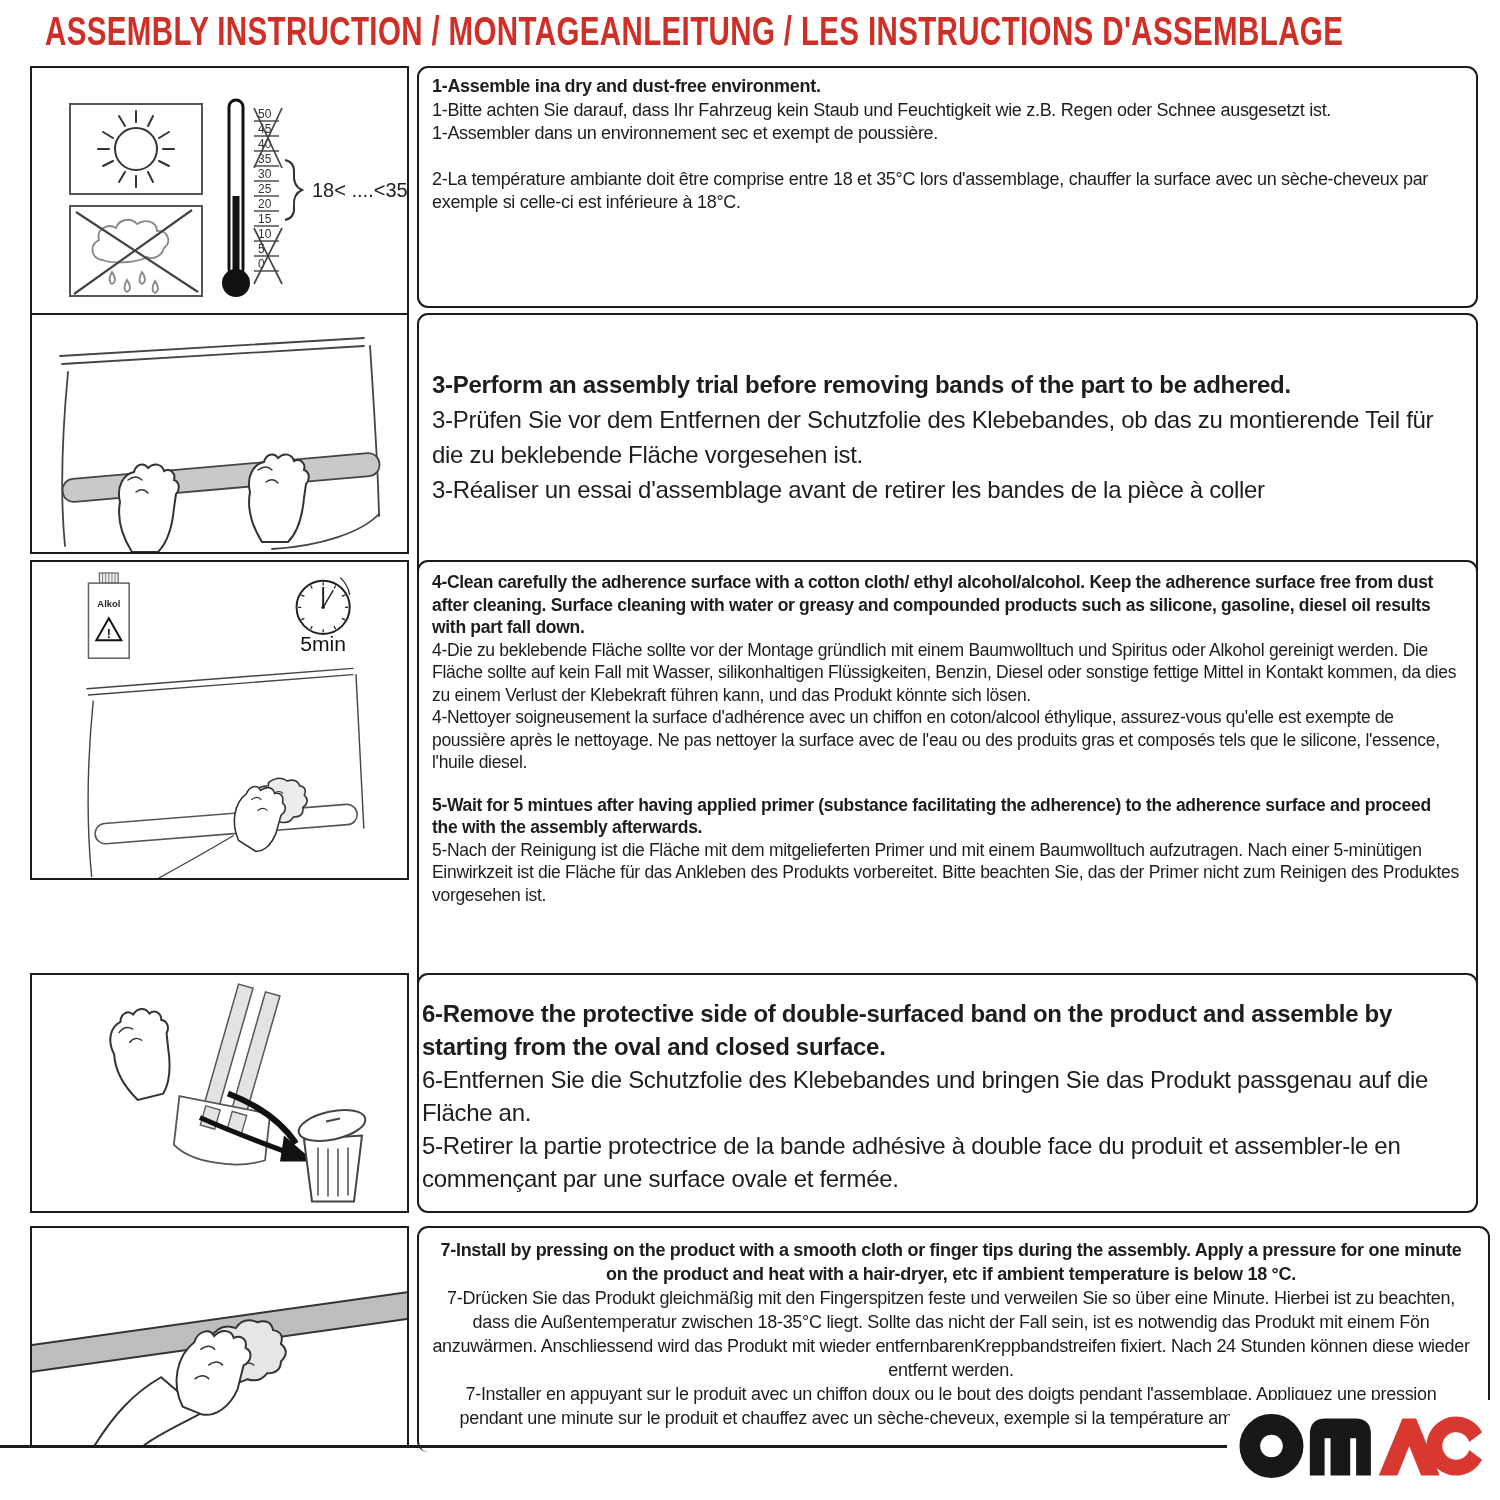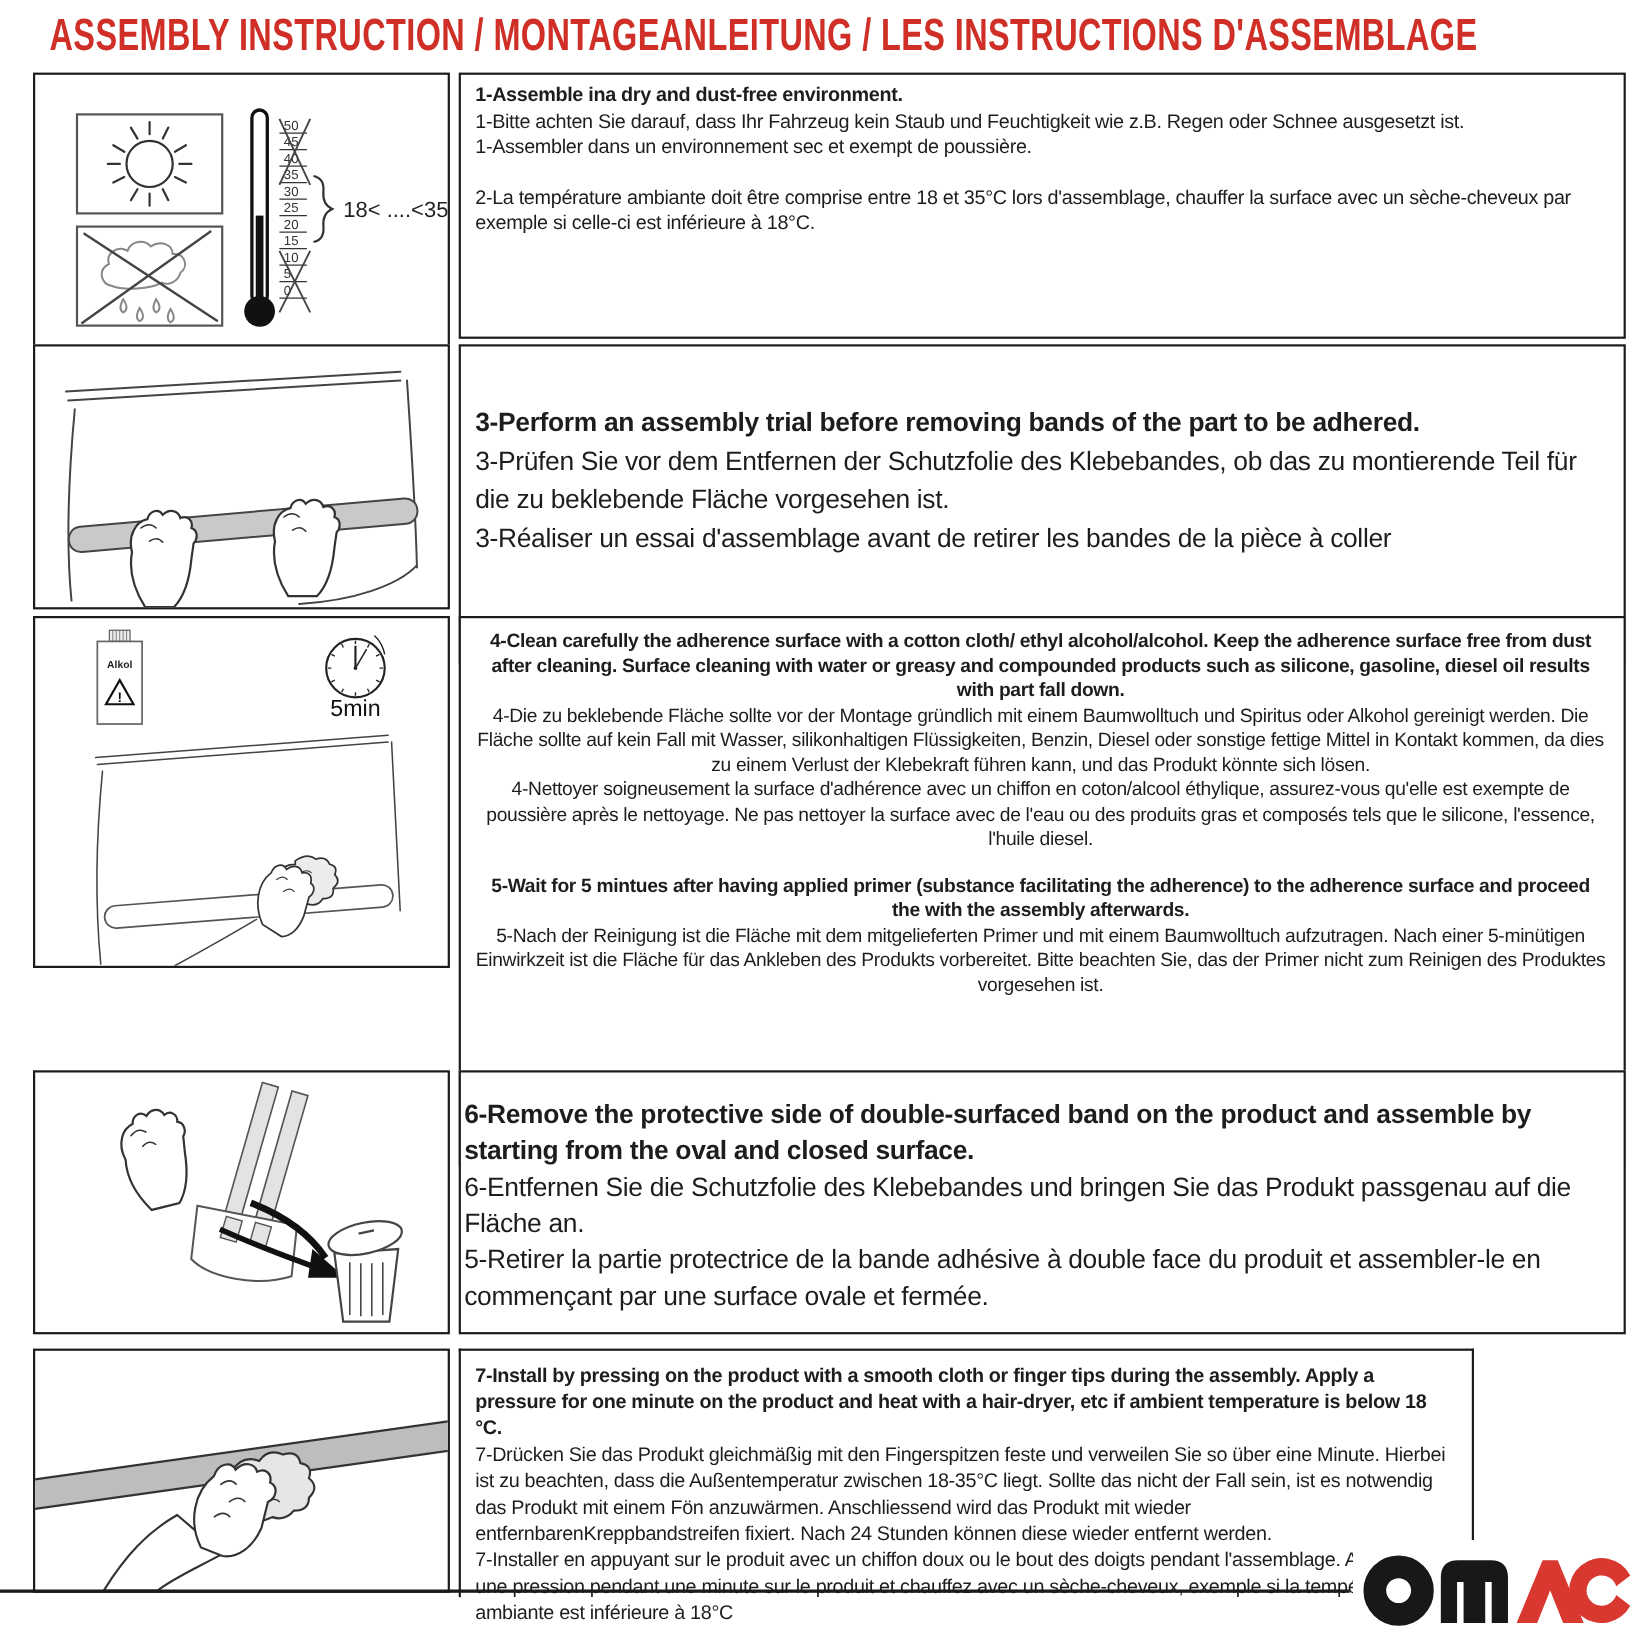--- a/index.html
+++ b/index.html
@@ -7,36 +7,36 @@
     width:1500px;height:1500px;position:relative;background:#fff;
     font-family:"Liberation Sans", sans-serif;color:#1d1d1d;overflow:hidden;
   }
   .title{
     position:absolute;left:45px;top:6px;font-size:41px;font-weight:bold;
     color:#cf2f27;white-space:nowrap;transform:scaleX(0.72);
     transform-origin:left top;letter-spacing:0.5px;line-height:50px;
   }
   .box{position:absolute;border:2px solid #1b1b1b;background:#fff;box-sizing:border-box;}
   .imgbox svg{display:block;width:100%;height:100%;}
-  .txt{letter-spacing:-0.3px;}
+  .txt{letter-spacing:-0.3px;border-radius:11px;}
   .txt p{margin:0;}
   .b{font-weight:bold;}
   .gap22{height:22px;}
   .gap20{height:20px;}
   
   #row1-img{left:30px;top:66px;width:379px;height:274px;}
   #row1-txt{left:417px;top:66px;width:1061px;height:242px;padding:7px 18px 0 13px;font-size:18px;line-height:23.5px;}
   #row2-img{left:30px;top:313px;width:379px;height:241px;}
   #row2-txt{left:417px;top:313px;width:1061px;height:290px;padding:52px 18px 0 13px;font-size:24px;line-height:35px;}
   #row3-img{left:30px;top:560px;width:379px;height:320px;}
-  #row3-txt{left:417px;top:560px;width:1061px;height:500px;padding:9px 16px 0 13px;font-size:17.5px;line-height:22.5px;text-align:center;}
+  #row3-txt{left:417px;top:560px;width:1061px;height:500px;padding:9px 16px 0 13px;font-size:17.5px;line-height:22.5px;}
   #row4-img{left:30px;top:973px;width:379px;height:240px;}
   #row4-txt{left:417px;top:973px;width:1061px;height:240px;padding:22px 18px 0 3px;font-size:24px;line-height:33px;}
   #row5-img{left:30px;top:1226px;width:379px;height:222px;}
-  #row5-txt{left:417px;top:1226px;width:923px;height:226px;padding:10px 18px 0 13px;font-size:18px;line-height:24px;border-bottom:none;}
+  #row5-txt{left:417px;top:1226px;width:1073px;height:226px;padding:10px 18px 0 13px;font-size:18px;line-height:24px;border-bottom:none;text-align:center;}
   #bottom-line{position:absolute;left:0;top:1445px;width:1227px;height:3px;background:#1b1b1b;}
   #logo{position:absolute;left:1230px;top:1400px;width:266px;height:92px;background:#fff;z-index:5;display:flex;align-items:center;justify-content:center;}
   
   .d{fill:none;stroke:#444;stroke-width:1.8;stroke-linecap:round;}
   .ln{fill:none;stroke:#555;stroke-width:2;}
   .ln2{fill:none;stroke:#333;stroke-width:2;stroke-linecap:round;}
   .gray{fill:#c9c9c9;stroke:#444;stroke-width:1.8;}
   .white{fill:#fff;stroke:#333;stroke-width:2;}
   .sketch{fill:none;stroke:#888;stroke-width:1.8;stroke-linecap:round;}
   .tickline{stroke:#333;stroke-width:1.3;}

